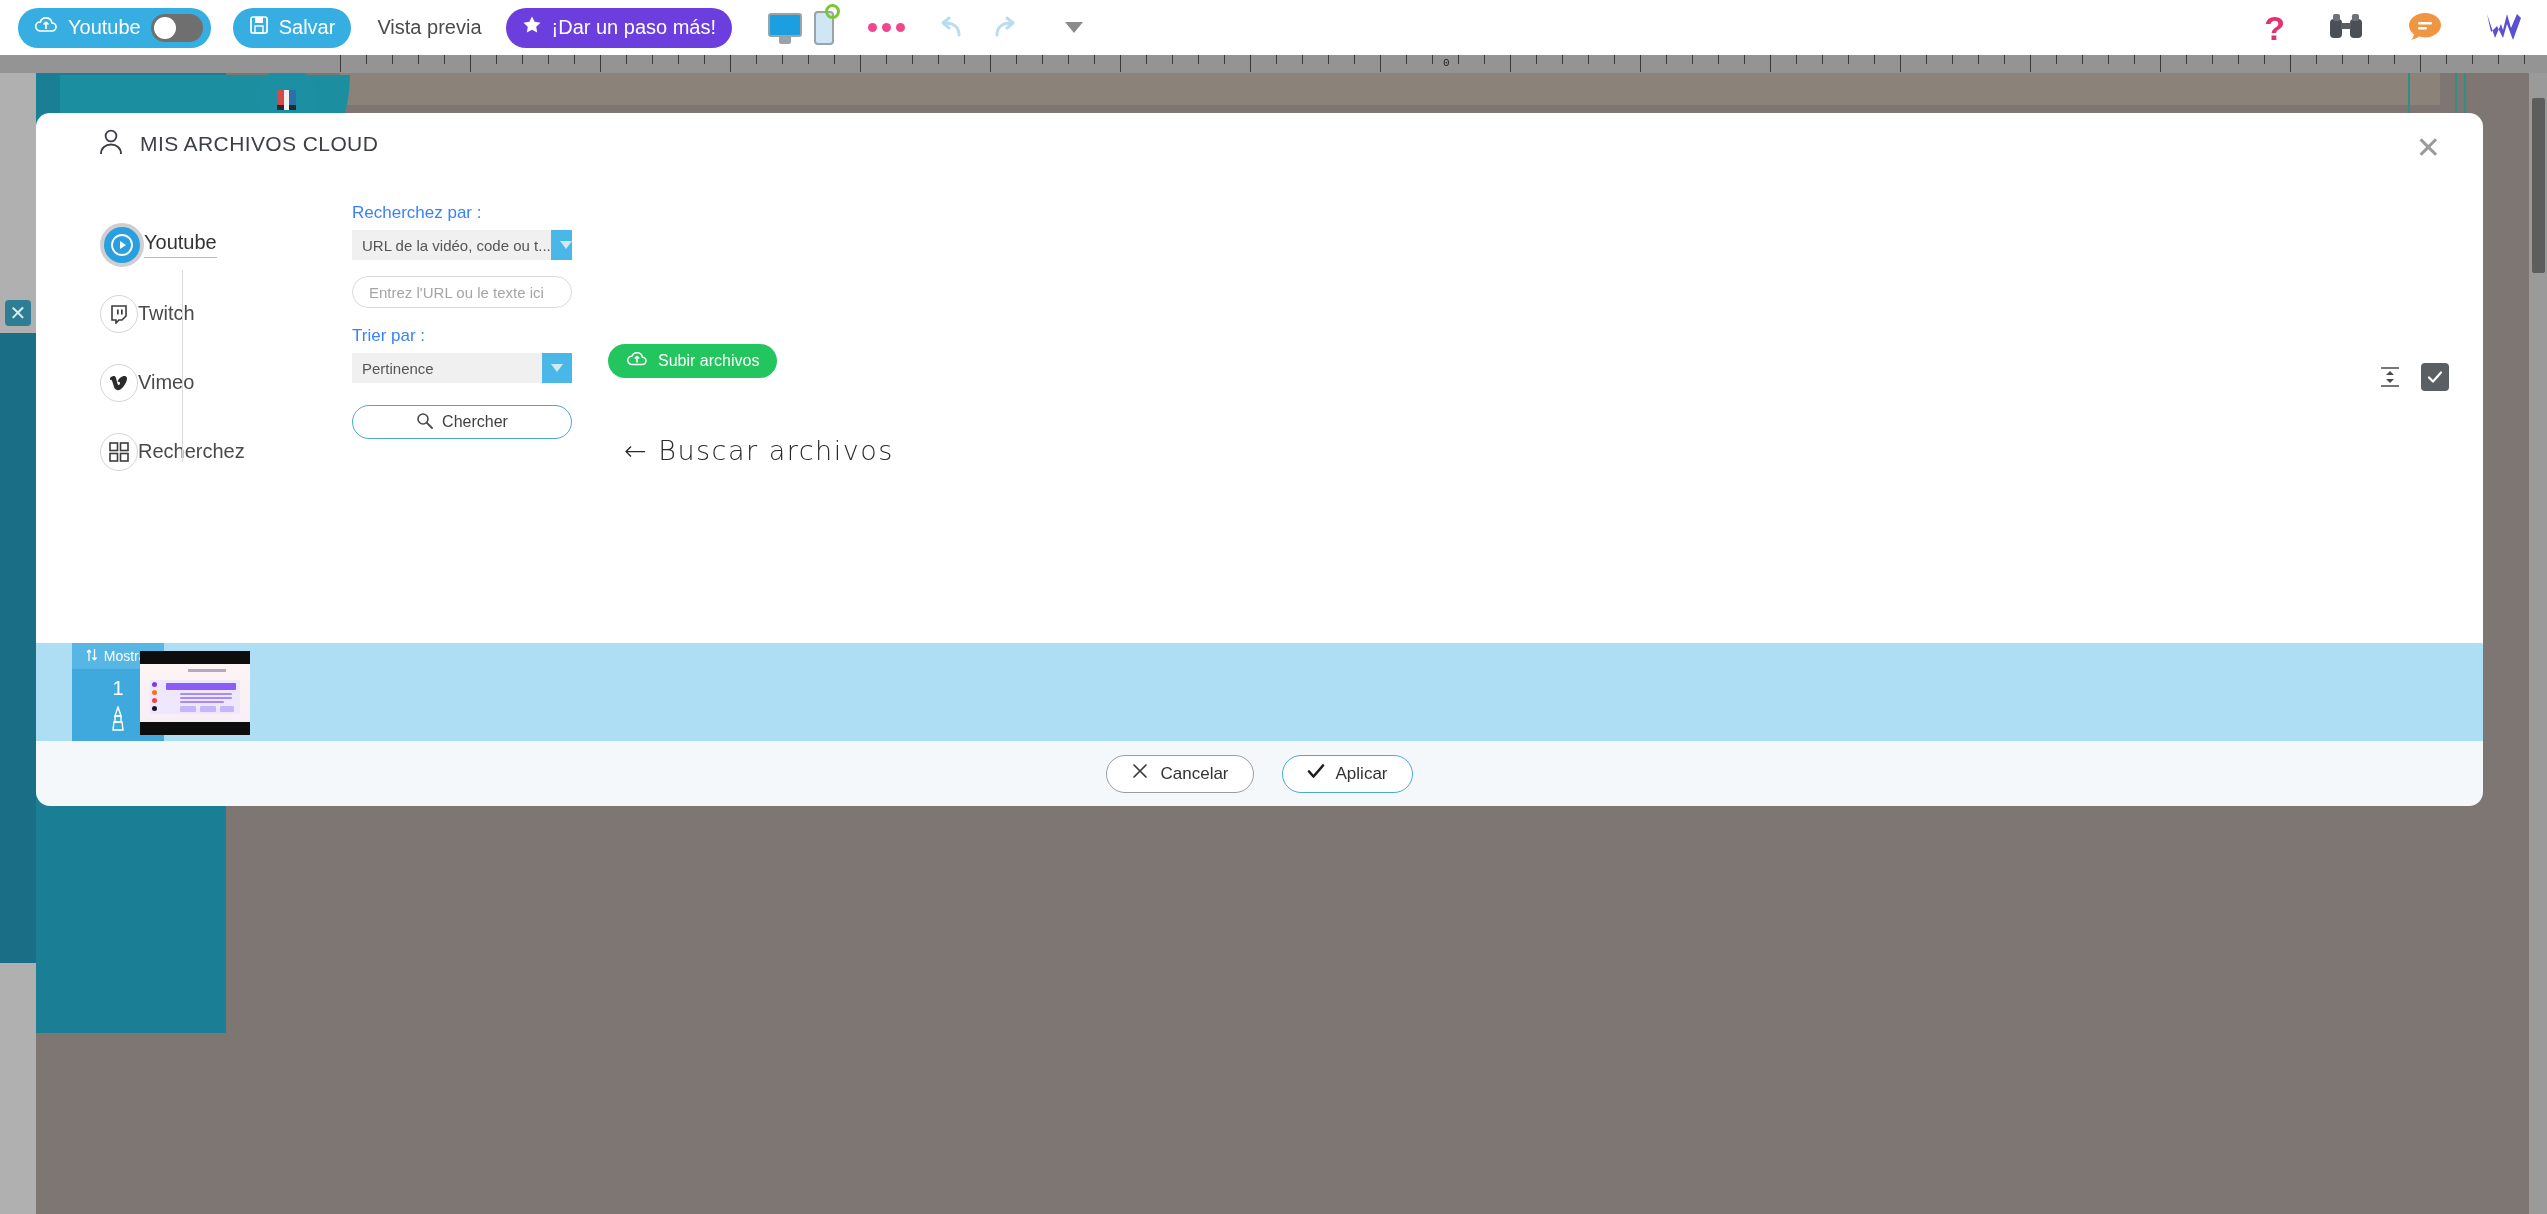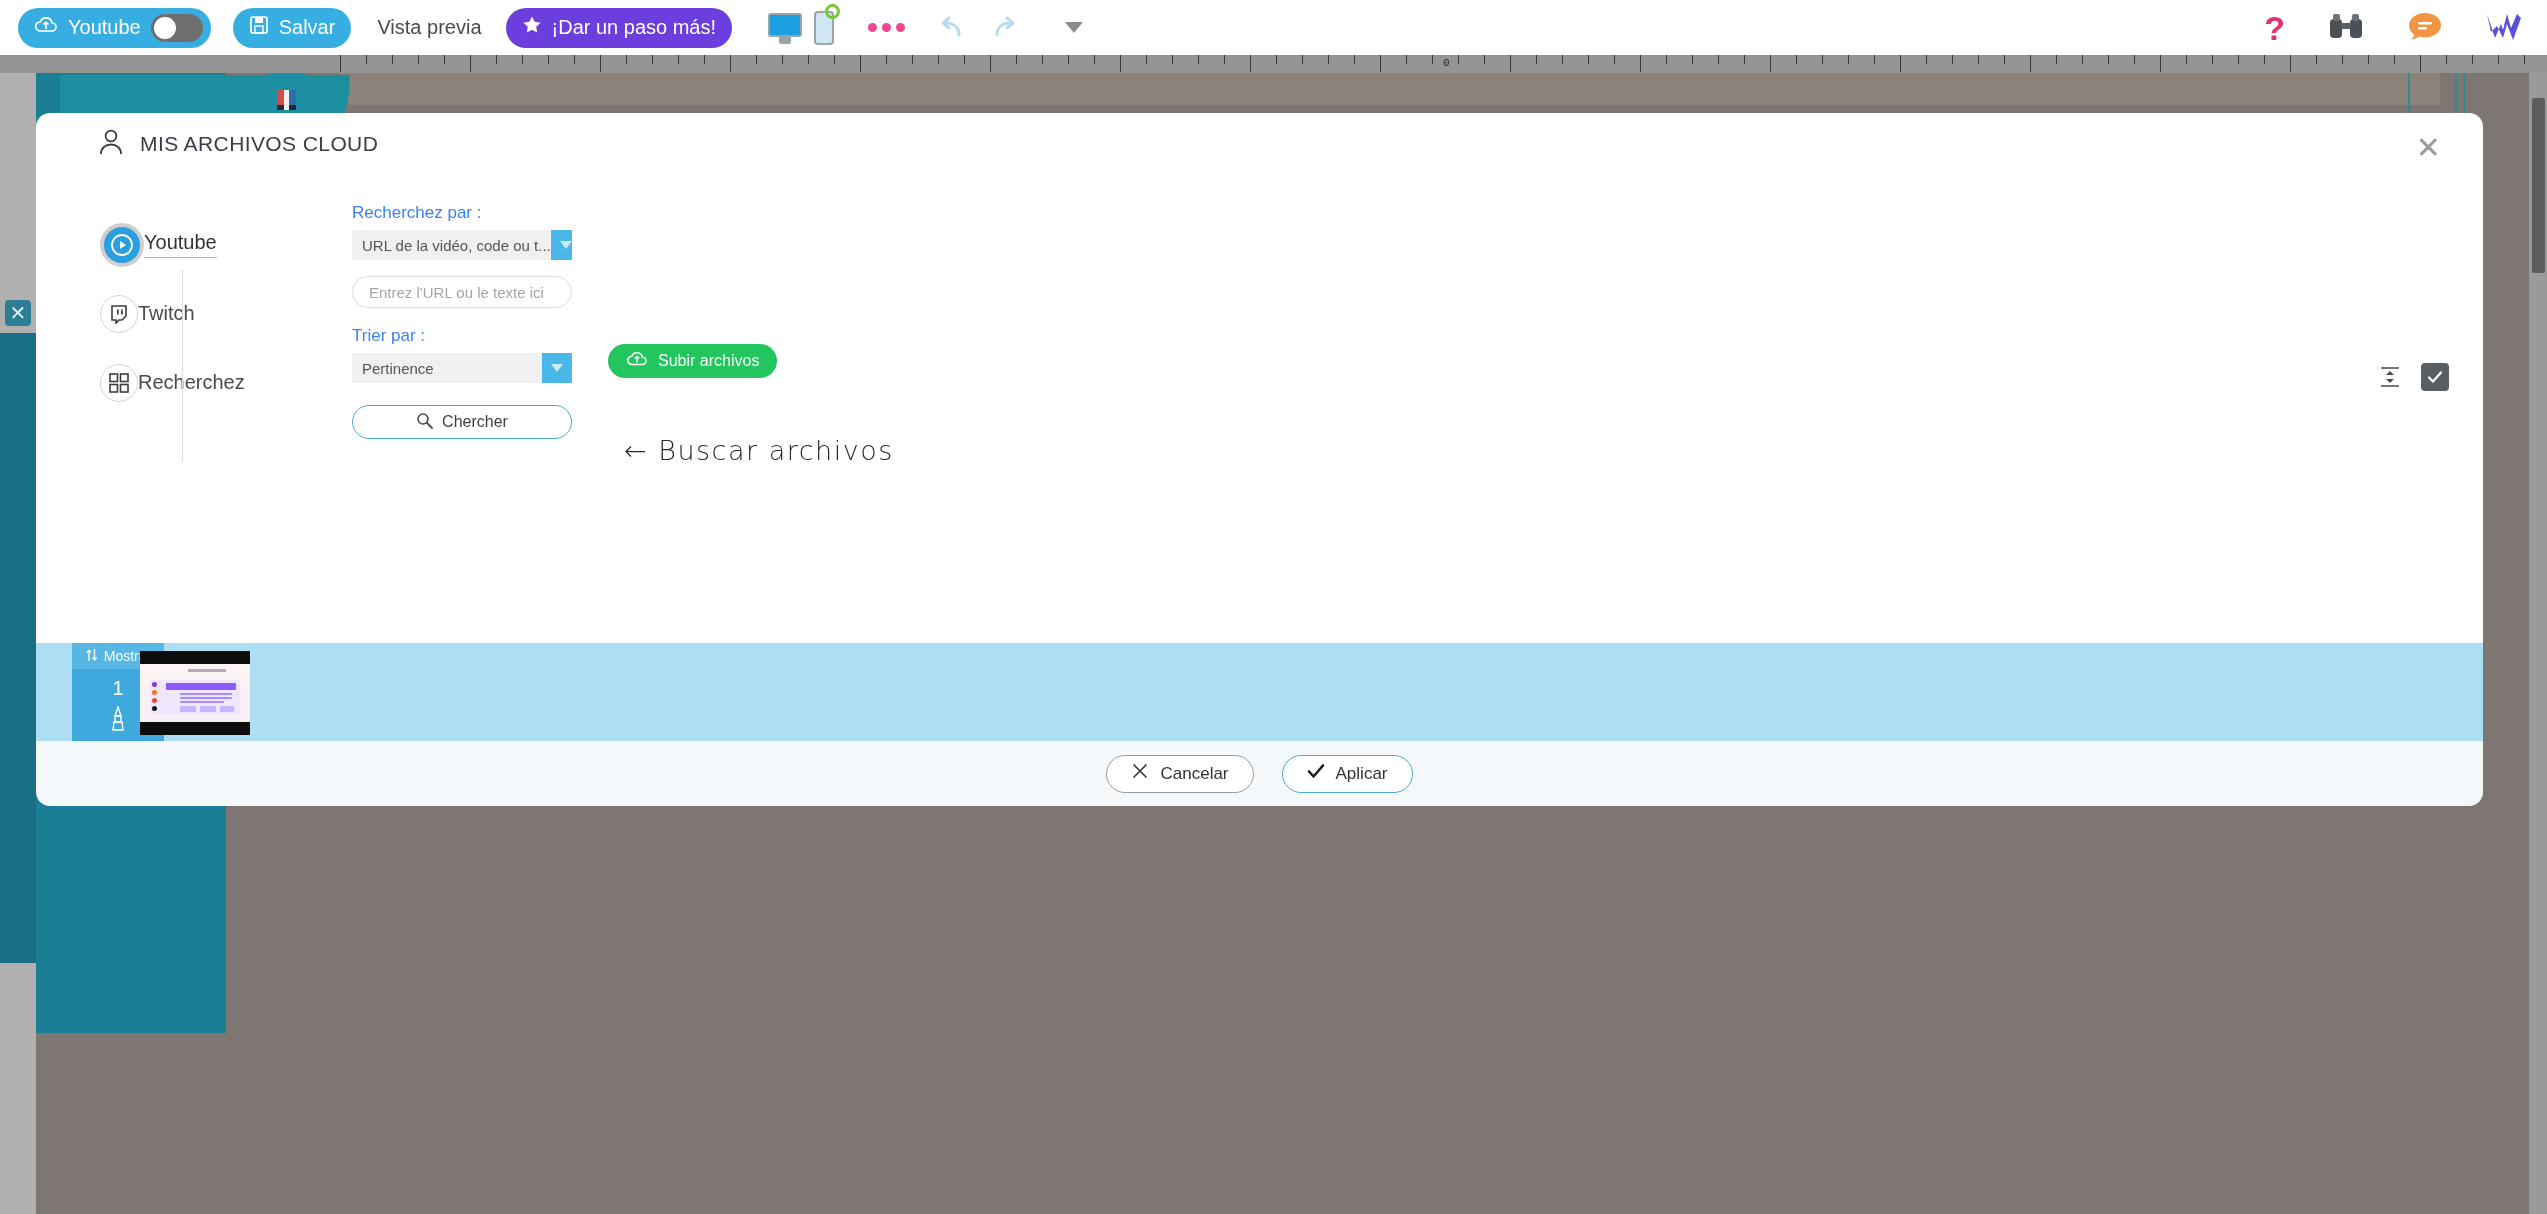--- a/index.html
+++ b/index.html
@@ -574,20 +574,28 @@
         <span class="src-circle">
           <svg width="20" height="20" viewBox="0 0 20 20">
             <path d="M3 2h14v10l-4 4h-3l-3 3v-3H3z" fill="none" stroke="#3d3d3d" stroke-width="1.6"></path>
             <rect x="8" y="5.5" width="1.7" height="5" fill="#3d3d3d"></rect>
             <rect x="12" y="5.5" width="1.7" height="5" fill="#3d3d3d"></rect>
           </svg>
         </span>
         <span class="src-label">Twitch</span>
       </div>
 
+      <div class="source-row">
+        <span class="src-circle">
+          <svg width="22" height="20" viewBox="0 0 22 20">
+            <path d="M2 5c2-2 5-3 6 0 .8 2.4 1.5 9 3.5 6.5C13 9.5 11 8 9.5 9c1-4 6-7 8.5-5.5 2.3 1.4.5 6-2.5 10-3 4-7 5-9 1.5C5.2 12 4.5 8 3.5 7 3 6.5 2.4 6.6 2 7z" fill="#2b2b2b"></path>
+          </svg>
+        </span>
+        <span class="src-label">Vimeo</span>
+      </div>
 
       <div class="source-row">
         <span class="src-circle">
           <svg width="22" height="22" viewBox="0 0 22 22">
             <rect x="2" y="2" width="7.5" height="7.5" fill="none" stroke="#3d3d3d" stroke-width="1.6"></rect>
             <rect x="12.5" y="2" width="7.5" height="7.5" fill="none" stroke="#3d3d3d" stroke-width="1.6"></rect>
             <rect x="2" y="12.5" width="7.5" height="7.5" fill="none" stroke="#3d3d3d" stroke-width="1.6"></rect>
             <rect x="12.5" y="12.5" width="7.5" height="7.5" fill="none" stroke="#3d3d3d" stroke-width="1.6"></rect>
           </svg>
         </span>

